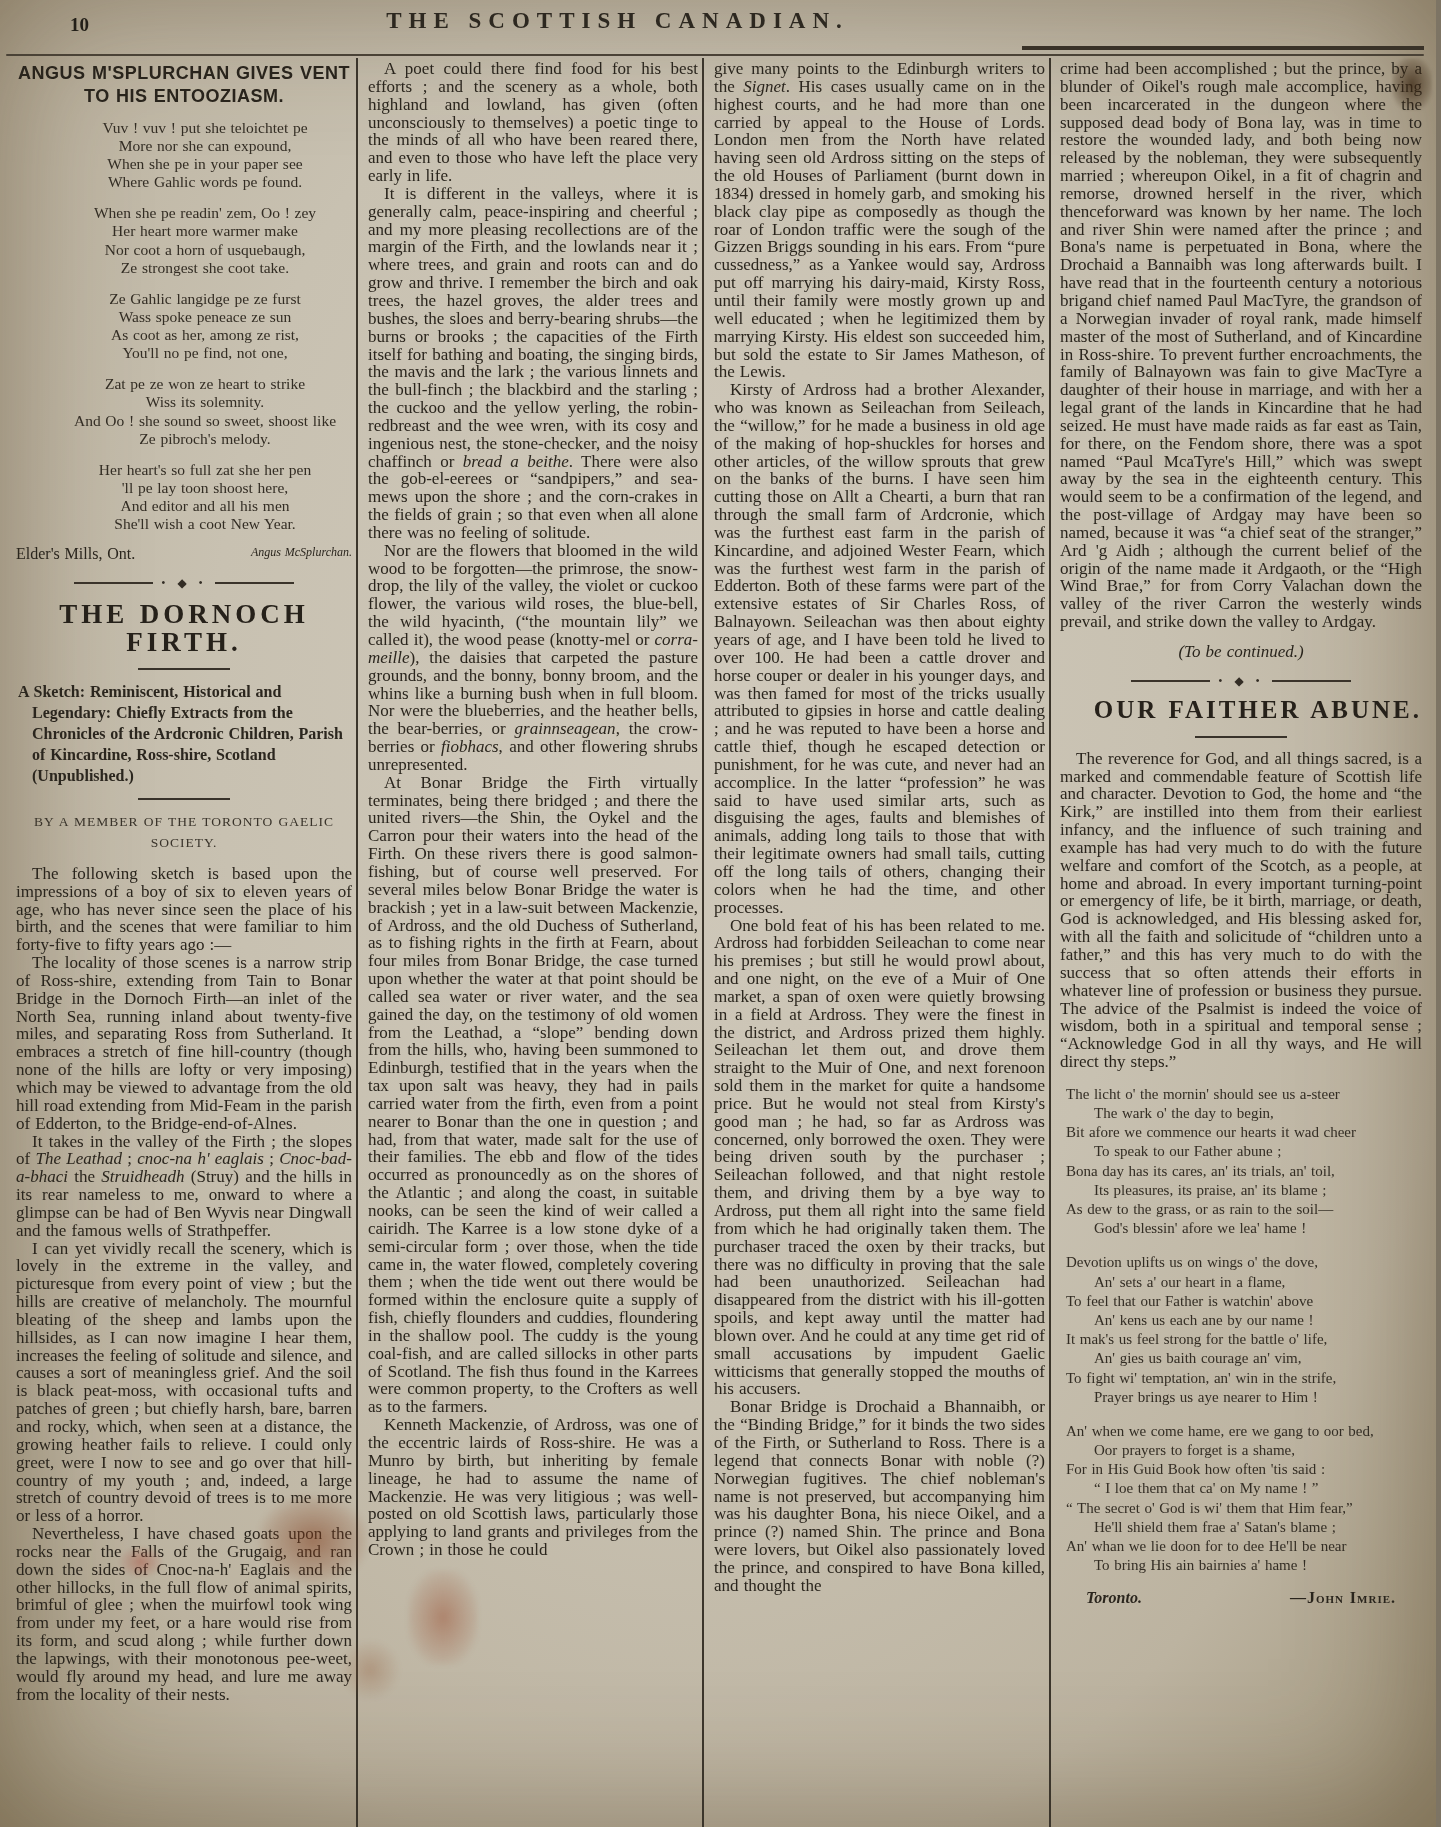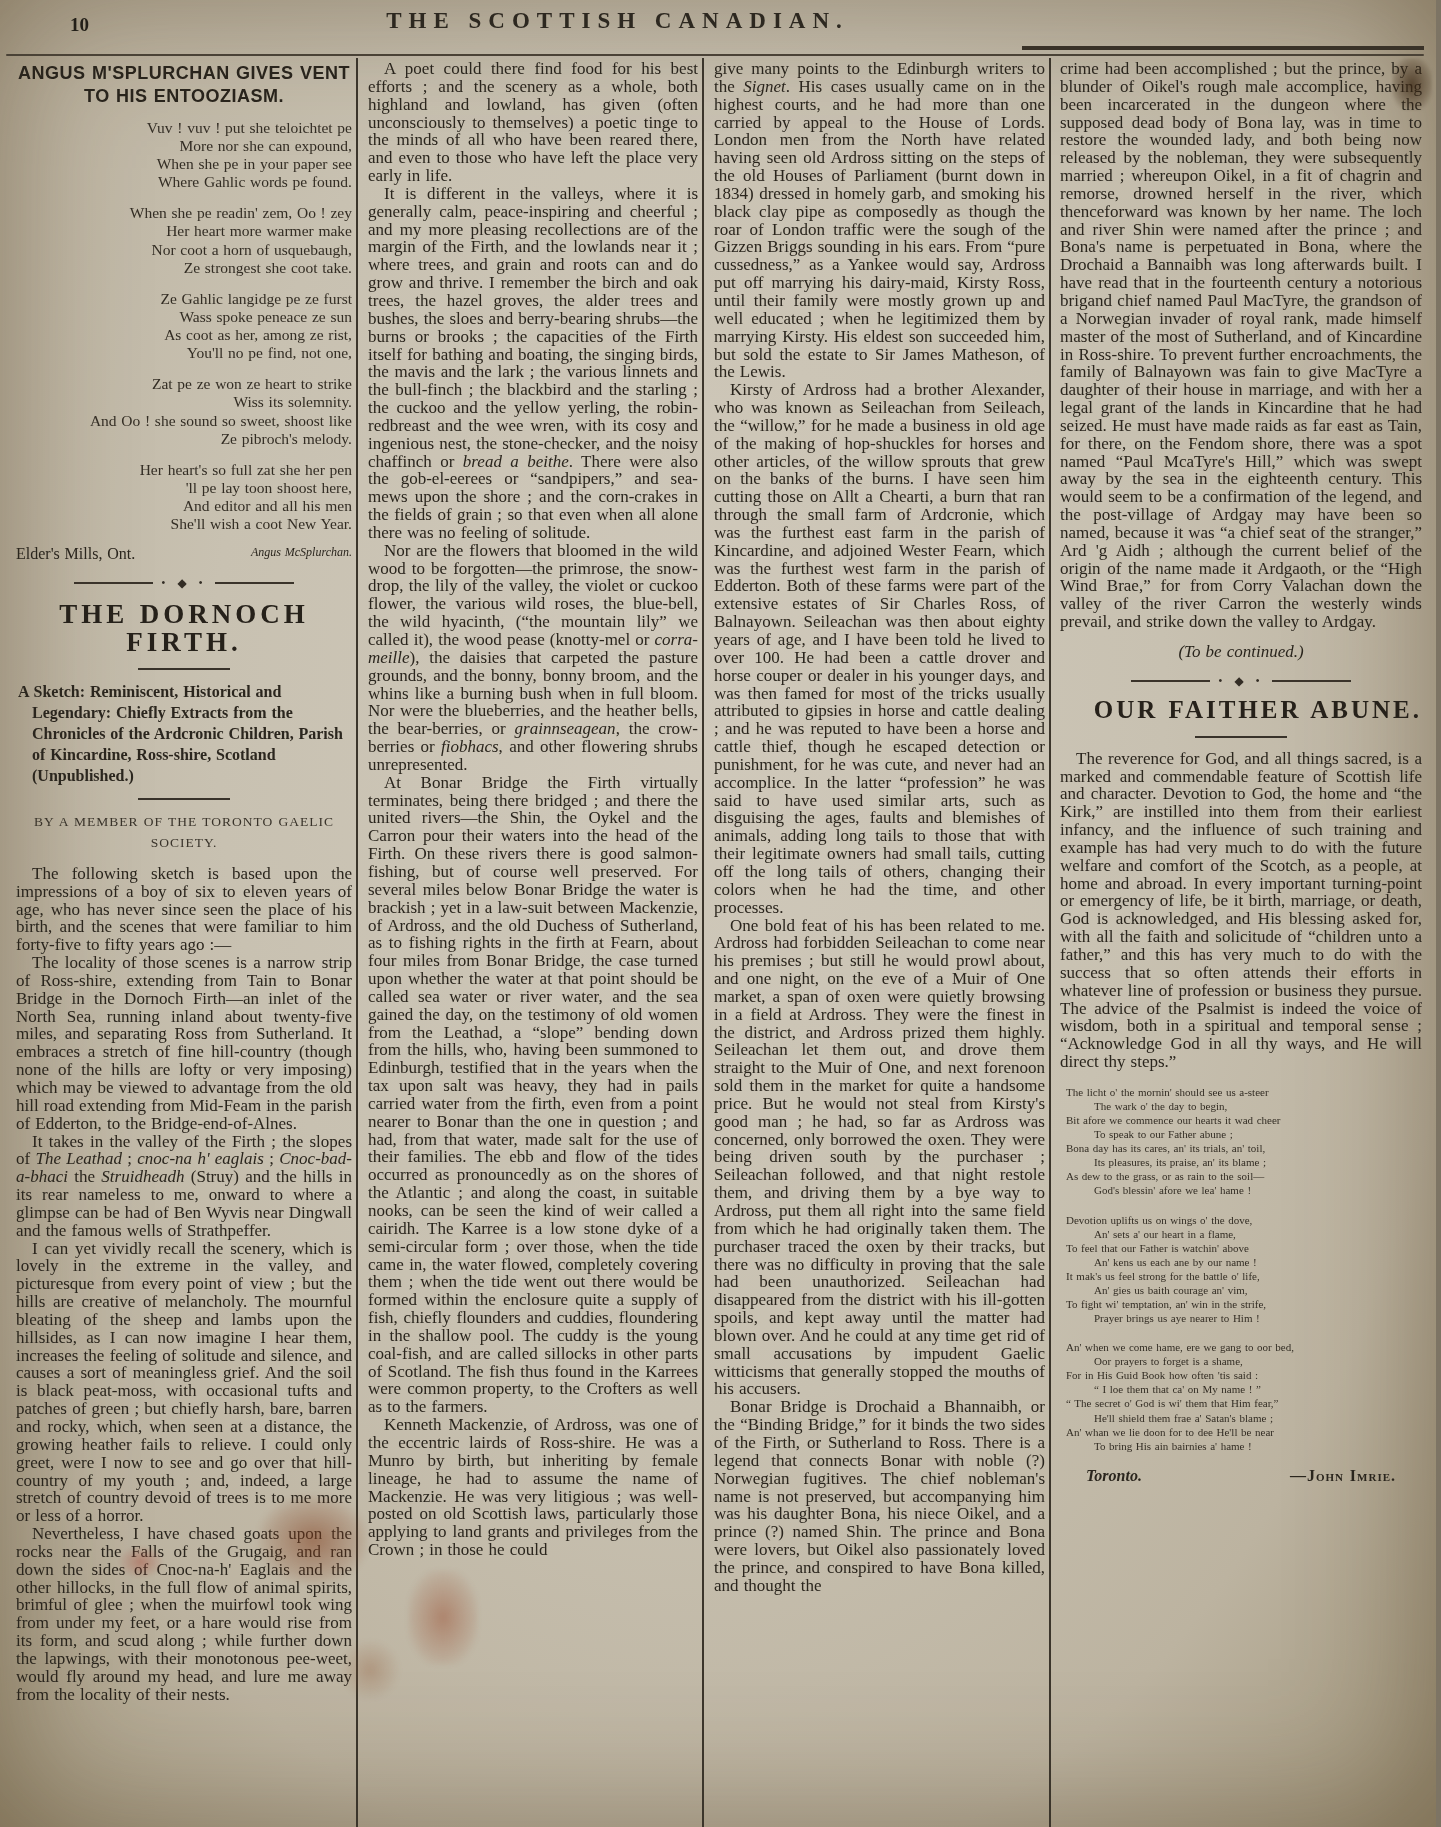--- a/index.html
+++ b/index.html
@@ -16,34 +16,34 @@
   .col{position:absolute;top:60px;height:1767px;overflow:hidden;text-align:justify;
     font-size:17px;line-height:1.05;word-spacing:0.05em;}
   #col1{left:16px;width:336px;}
   #col2{left:368px;width:330px;}
   #col3{left:714px;width:331px;}
   #col4{left:1060px;width:362px;}
   .para{margin:0;text-indent:16px;}
   .cont > .para:first-child{text-indent:0;}
   .angus-head{font-family:"Liberation Sans", sans-serif;font-weight:bold;font-size:18px;
     line-height:1.3;text-align:center;letter-spacing:.5px;margin:2px 0 10px 0;color:#29241c;}
-  .poem{font-size:15.5px;line-height:1.17;text-align:right;margin:6px 0 4px 42px;color:#332d24;}
+  .poem{font-size:15.5px;line-height:1.17;text-align:center;margin:6px 0 4px 42px;color:#332d24;}
   .poem .stanza{margin-bottom:13px;}
   .signoff{display:flex;justify-content:space-between;font-size:16px;margin-top:2px;}
   .signoff .author{font-style:italic;font-size:12px;}
   .ornament{display:flex;align-items:center;justify-content:center;gap:8px;margin:14px auto 10px auto;width:220px;color:#332d25;}
   .ornament::before,.ornament::after{content:"";flex:1;height:2px;background:#3a332a;}
   .ornament .glyph{font-size:12px;letter-spacing:4px;}
   .article-title{text-align:center;font-weight:bold;font-size:27px;letter-spacing:4px;margin:6px 0 0 0;color:#26211a;}
   .short-rule{width:92px;height:2px;background:#38322a;margin:12px auto;}
   .subhead{font-weight:bold;font-size:16px;line-height:1.3;text-align:left;
     padding-left:14px;text-indent:-14px;margin:0 2px;color:#2b261e;}
   .byline{text-align:center;font-size:13.5px;letter-spacing:1px;line-height:1.5;margin:2px 14px 12px 14px;color:#39332a;}
   .tbc{text-align:center;font-style:italic;font-size:17px;margin:12px 0 2px 0;}
-  .hymn{font-size:11px;line-height:1.28;text-align:left;margin:14px 0 0 6px;color:#332d24;}
+  .hymn{font-size:15px;line-height:1.28;text-align:left;margin:14px 0 0 6px;color:#332d24;}
   .hymn .stanza{margin-bottom:15px;}
   .hymn .line:nth-child(even){padding-left:28px;}
   .signoff2{display:flex;justify-content:space-between;margin:6px 26px 0 26px;font-size:16px;}
   .signoff2 .place{font-style:italic;font-weight:bold;}
   .signoff2 .author{font-weight:bold;font-variant:small-caps;letter-spacing:1px;}
   .faither-title{font-size:25px;letter-spacing:3px;text-align:right;}
   i{font-style:italic;}
   .stain{position:absolute;pointer-events:none;}
   .stain.s1{left:258px;top:1495px;width:110px;height:90px;
     background:radial-gradient(ellipse, rgba(128,62,30,.55) 0%, rgba(128,62,30,.18) 55%, transparent 75%);filter:blur(2px);}

